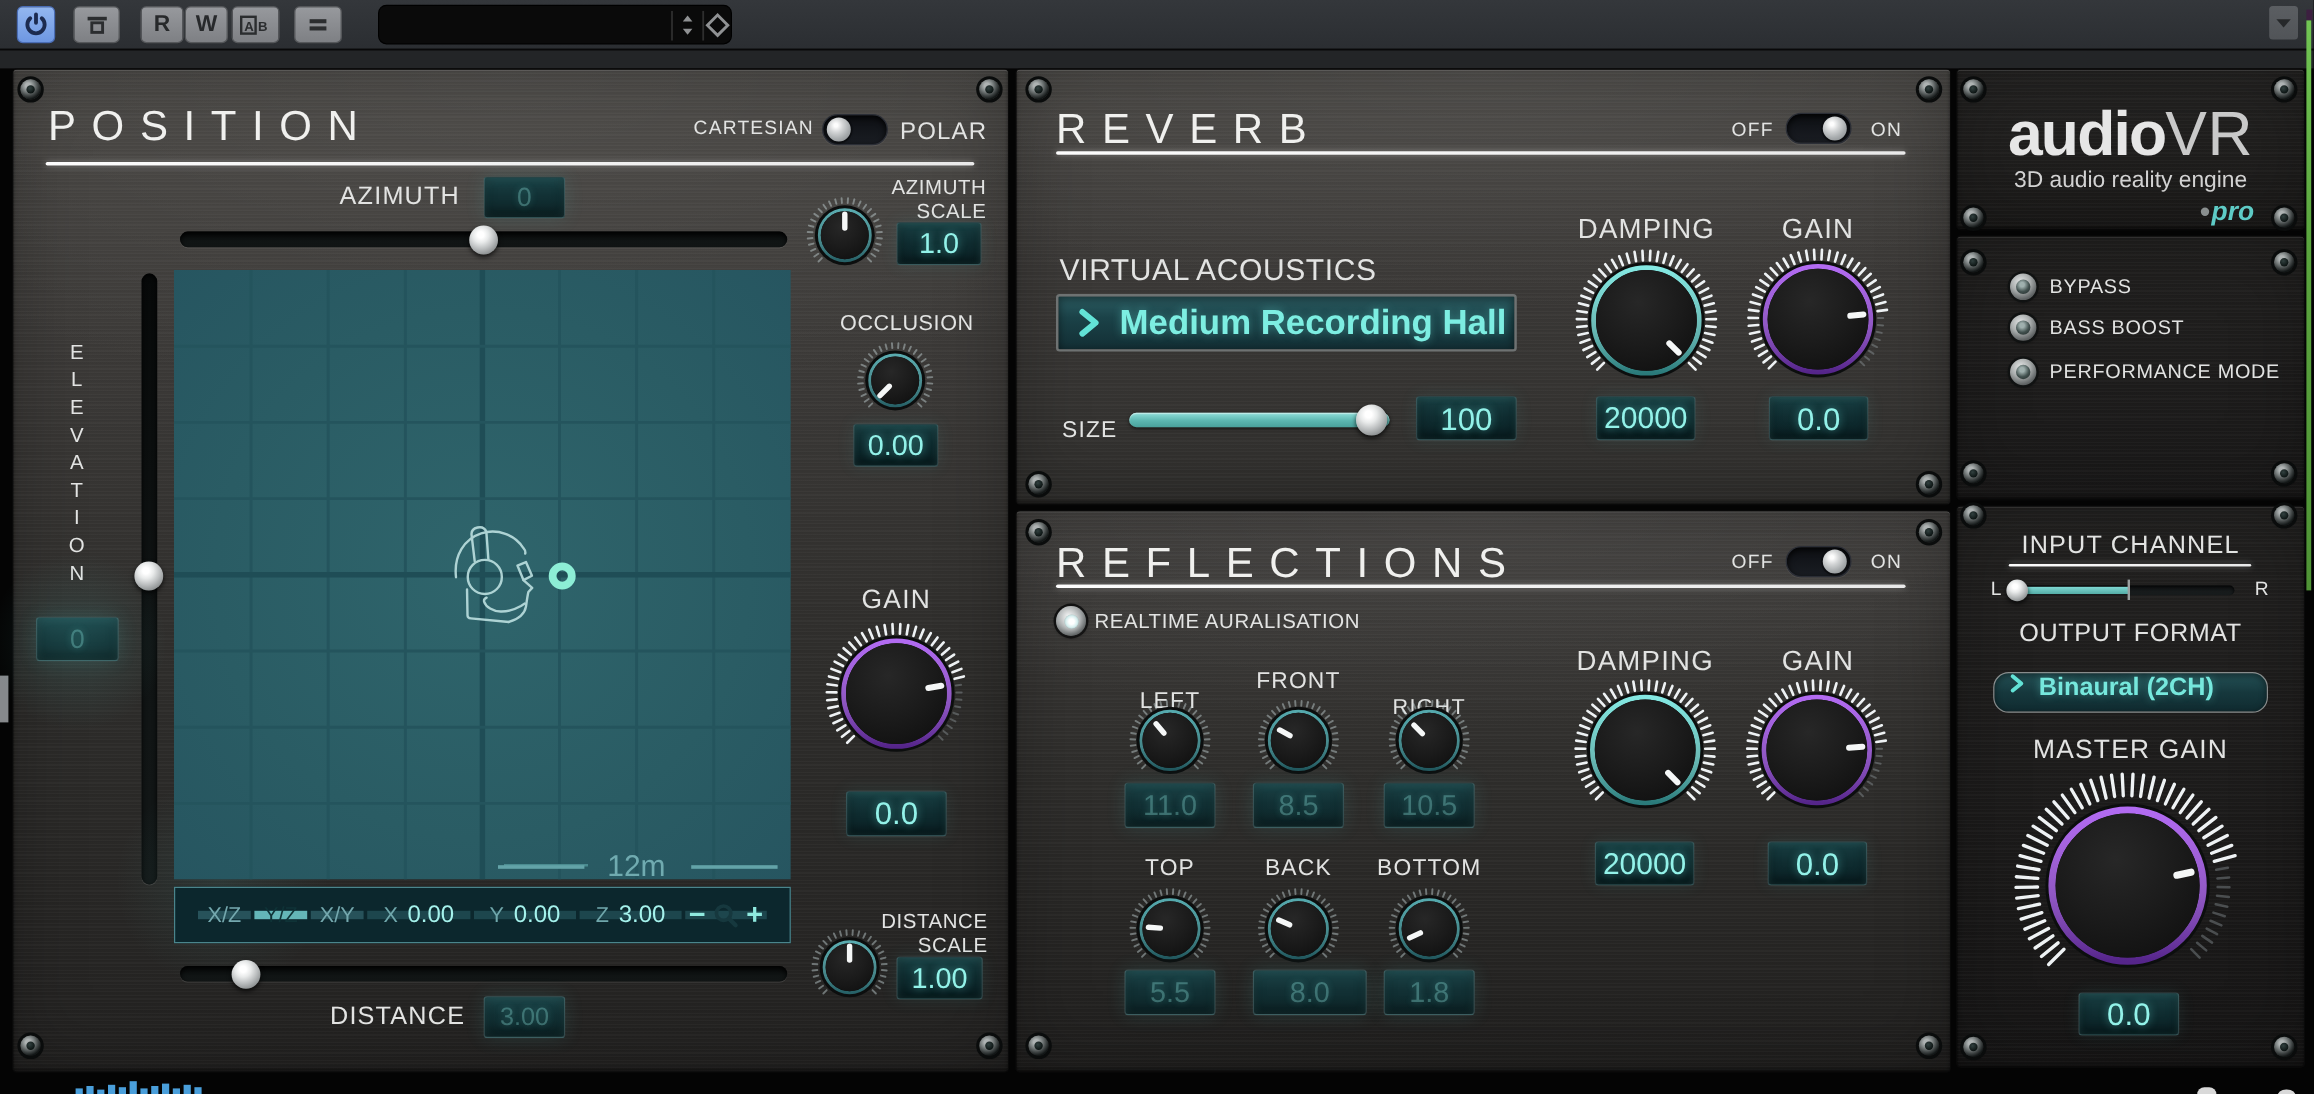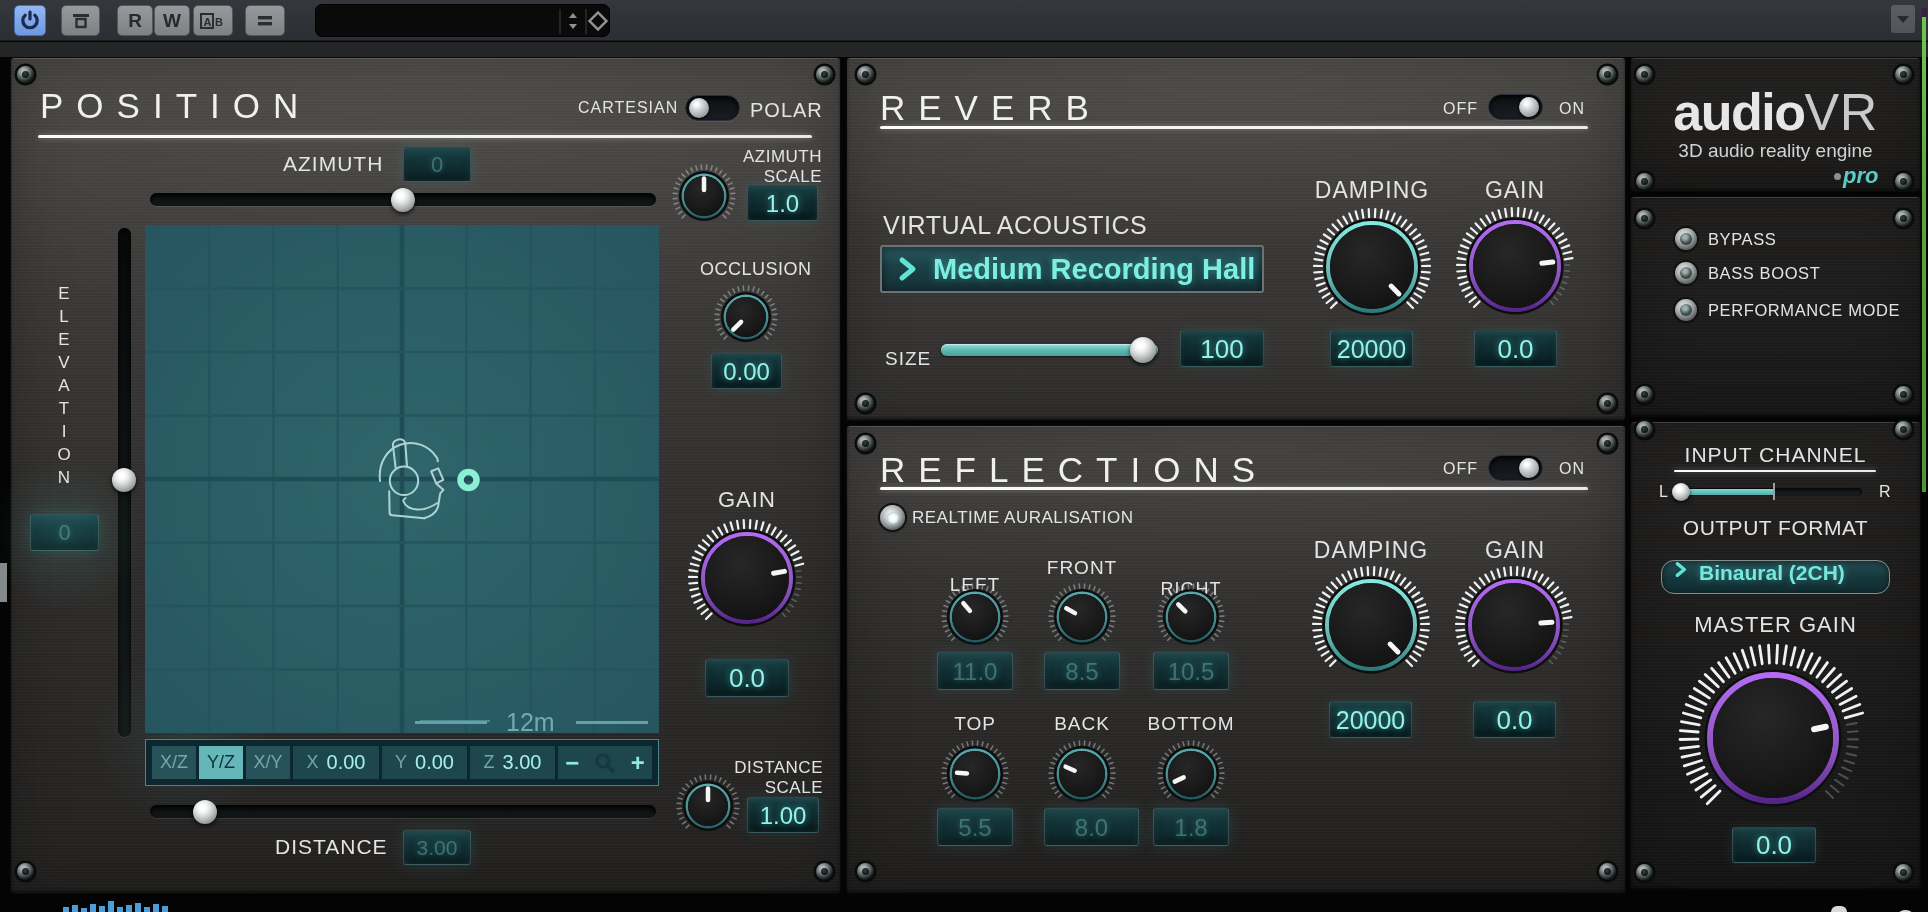--- a/index.html
+++ b/index.html
@@ -188,21 +188,21 @@
 <path d="M 244.2 266.2 L 244.6 287.9 Q 244.7 290.1 247.3 290.3 L 279.1 293.3"></path>
 <path d="M 260.5 273.1 q -2.7 1.2 -2 3.4 c 1.4 4.3 7.2 7.9 13.7 8.1 c 6 0.2 11.8 -1.7 16.9 -4.6 l 3.2 -2"></path>
 
 </g>
 <circle cx="323.5" cy="255" r="8" fill="none" stroke="#8deed6" stroke-width="6.5"></circle>
 <line x1="275" y1="496" x2="345" y2="496" stroke="#4b8b90" stroke-width="2"></line>
 </svg>
 <div class="lab" style="left:506px;top:708px;font-size:25px;color:#70abb0">12m</div>
 <div class="abs" style="left:415px;top:721px;width:72px;height:2.5px;background:#63a3a8"></div>
 <div class="abs" style="left:576px;top:721px;width:72px;height:2.5px;background:#63a3a8"></div>
-<div class="abs" style="left:145px;top:739px;width:514px;height:47px;background:#0c272d;border:1.5px solid #4a858c;display:flex;gap:3px;padding:6px">
+<div class="abs" style="left:145px;top:739px;width:514px;height:47px;background:#0c272d;border:1.5px solid #4a858c;display:flex;gap:3px;padding:19px">
 <div style="flex:0 0 44px;background:#27525a;color:#74a8ae;font-size:18px;display:flex;align-items:center;justify-content:center">X/Z</div>
 <div style="flex:0 0 44px;background:#64b6b8;color:#0f3337;font-size:18px;display:flex;align-items:center;justify-content:center">Y/Z</div>
 <div style="flex:0 0 44px;background:#27525a;color:#74a8ae;font-size:18px;display:flex;align-items:center;justify-content:center">X/Y</div>
 <div style="flex:0 0 86px;background:#1d464d;color:#6fa7ab;font-size:18px;display:flex;align-items:center;justify-content:center;gap:8px">X<span style="color:#a5f2ec;font-size:20px">0.00</span></div>
 <div style="flex:0 0 85px;background:#1d464d;color:#6fa7ab;font-size:18px;display:flex;align-items:center;justify-content:center;gap:8px">Y<span style="color:#a5f2ec;font-size:20px">0.00</span></div>
 <div style="flex:0 0 85px;background:#1d464d;color:#6fa7ab;font-size:18px;display:flex;align-items:center;justify-content:center;gap:8px">Z<span style="color:#a5f2ec;font-size:20px">3.00</span></div>
 <div style="flex:1;background:#1d464d;color:#8fe9df;display:flex;align-items:center;justify-content:space-around">
 <span style="font-size:24px;font-weight:bold">−</span>
 <svg width="22" height="22" viewBox="0 0 22 22">
         <circle cx="9" cy="9" r="6" fill="none" stroke="#16383e" stroke-width="3"></circle>

